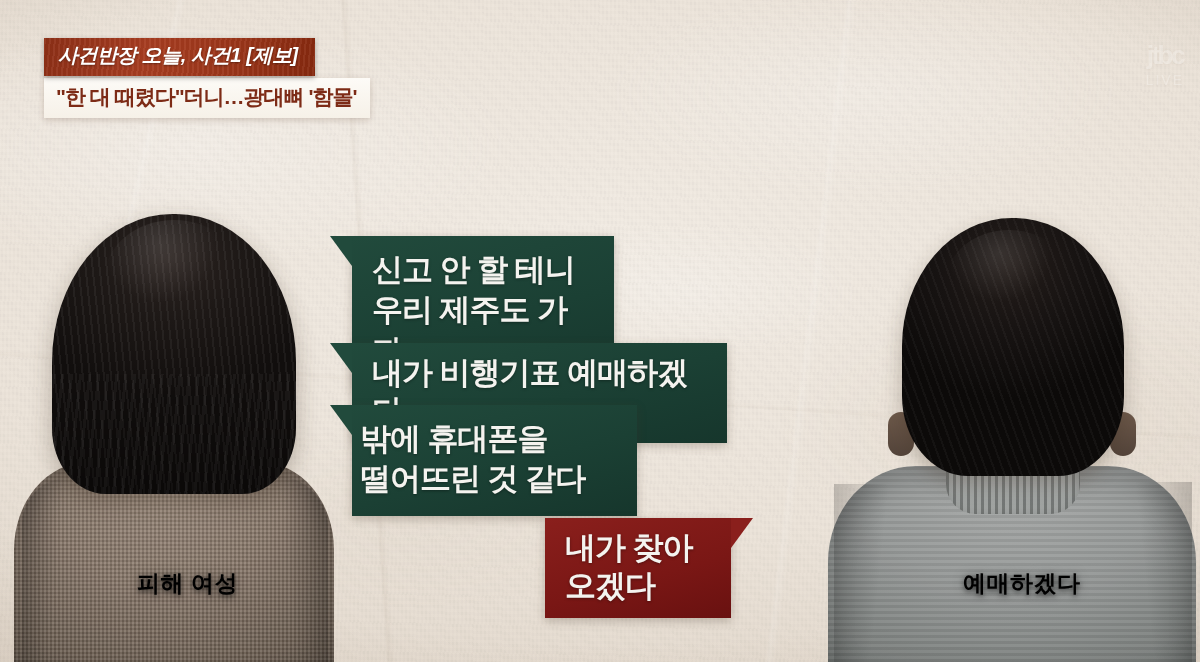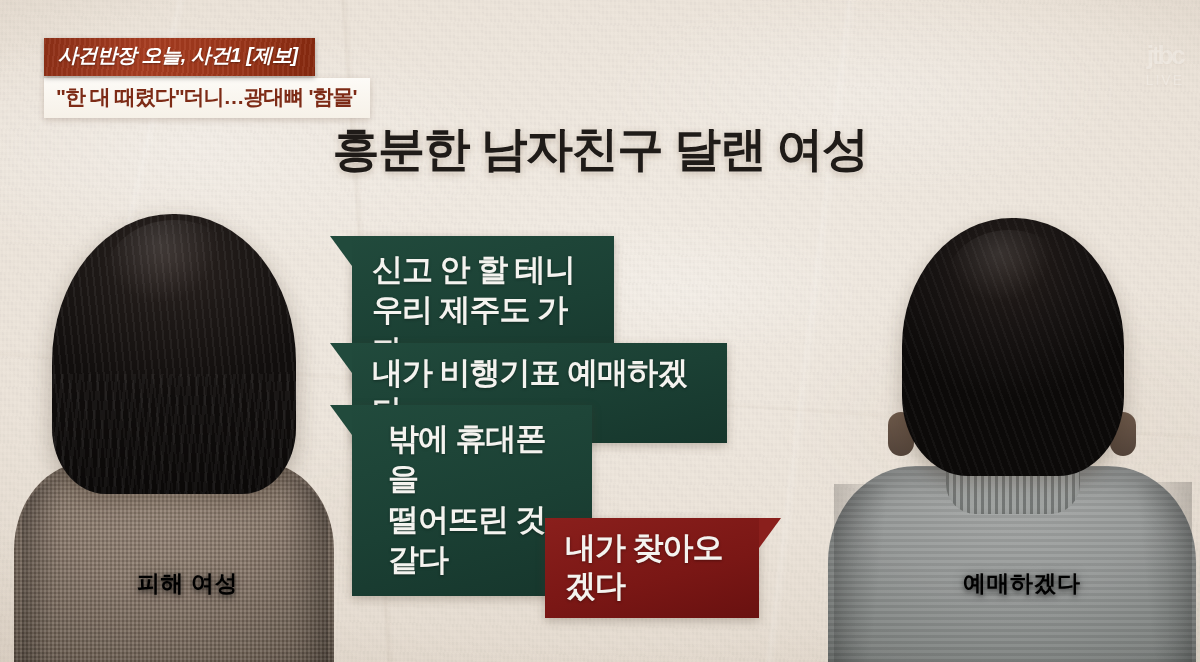--- a/index.html
+++ b/index.html
@@ -294,23 +294,23 @@
     border-style: solid;
     border-width: 0 0 30px 22px;
     border-color: transparent;
   }
   .bubble-red > .tail-right { border-left-color: #8a1f1c; }
 
   #bubble-1 { left: 352px; top: 236px; width: 262px; padding: 14px 18px 16px 20px; }
   #bubble-1 .bubble-text { font-size: 31px; line-height: 1.30; }
   #bubble-2 { left: 352px; top: 343px; width: 375px; padding: 11px 18px 13px 20px; }
   #bubble-2 .bubble-text { font-size: 31px; line-height: 1.22; }
-  #bubble-3 { left: 352px; top: 405px; width: 240px; padding: 14px 18px 16px 36px; }
+  #bubble-3 { left: 352px; top: 405px; width: 285px; padding: 14px 18px 16px 8px; }
   #bubble-3 .bubble-text { font-size: 31px; line-height: 1.30; }
-  #bubble-4 { left: 545px; top: 518px; width: 214px; padding: 11px 18px 13px 20px; }
+  #bubble-4 { left: 545px; top: 518px; width: 186px; padding: 11px 18px 13px 20px; }
   #bubble-4 .bubble-text { font-size: 31px; line-height: 1.22; }
 </style>
 </head>
 <body>
 
 <div id="stage">
 
   <div class="bg-base"></div>
   <div class="bg-blotch"></div>
   <div class="bg-grain"></div>
@@ -341,21 +341,20 @@
     <div class="banner-white">
       <span class="banner-white-text">"한 대 때렸다"더니…광대뼈 '함몰'</span>
     </div>
   </div>
 
   <div id="jtbc-logo">
     <span class="jtbc-mark">jtbc</span>
     <span class="jtbc-live">LIVE</span>
   </div>
 
-  <div id="headline">흥분한 남자친구 달랜 여성</div>
 
   <div class="bubble bubble-green" id="bubble-1">
     <span class="tail-left"></span>
     <span class="bubble-text">신고 안 할 테니
 우리 제주도 가자</span>
   </div>
 
   <div class="bubble bubble-green" id="bubble-2">
     <span class="tail-left"></span>
     <span class="bubble-text">내가 비행기표 예매하겠다</span>

